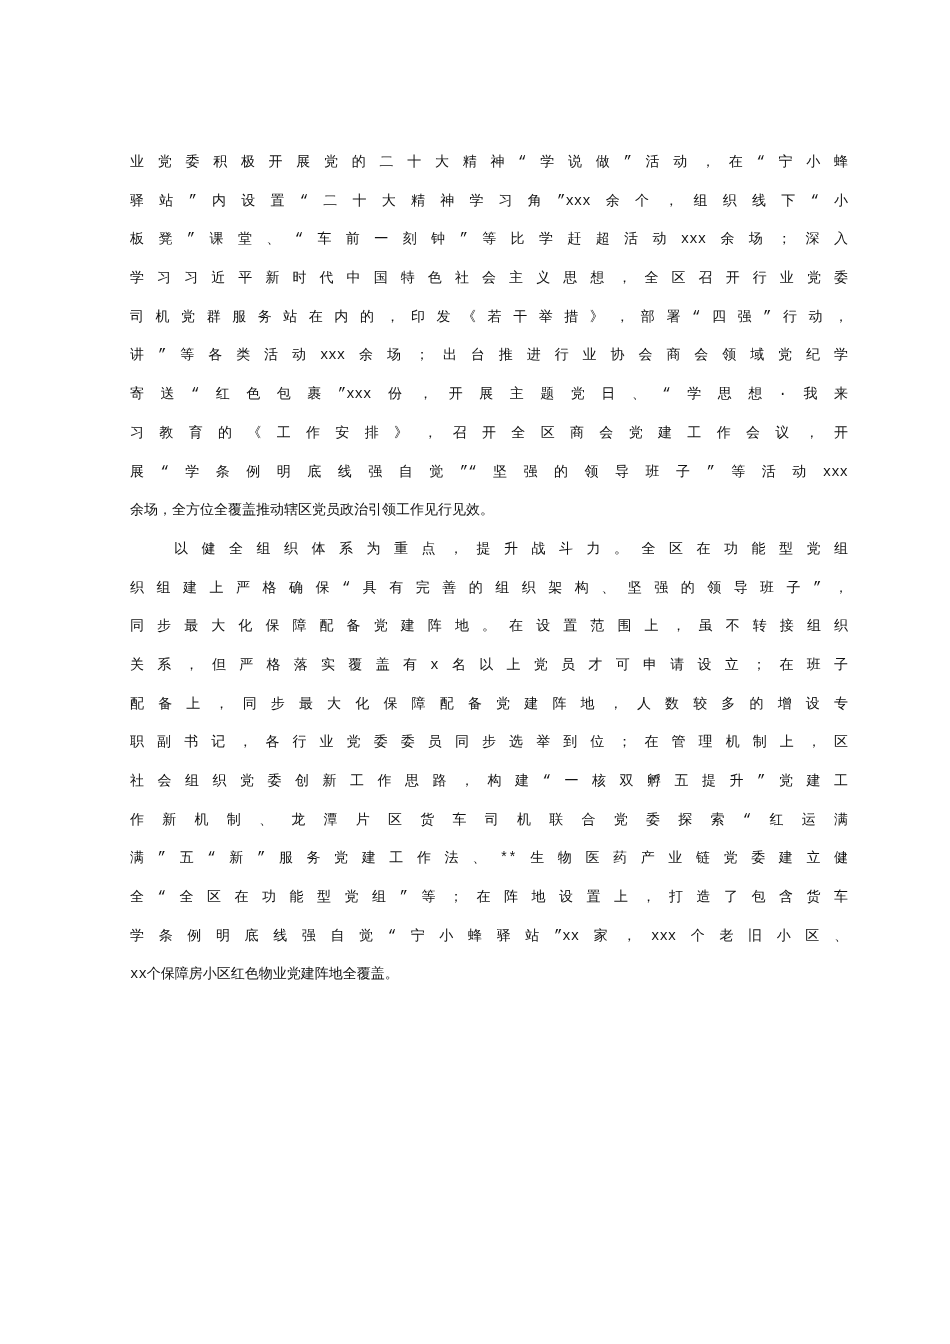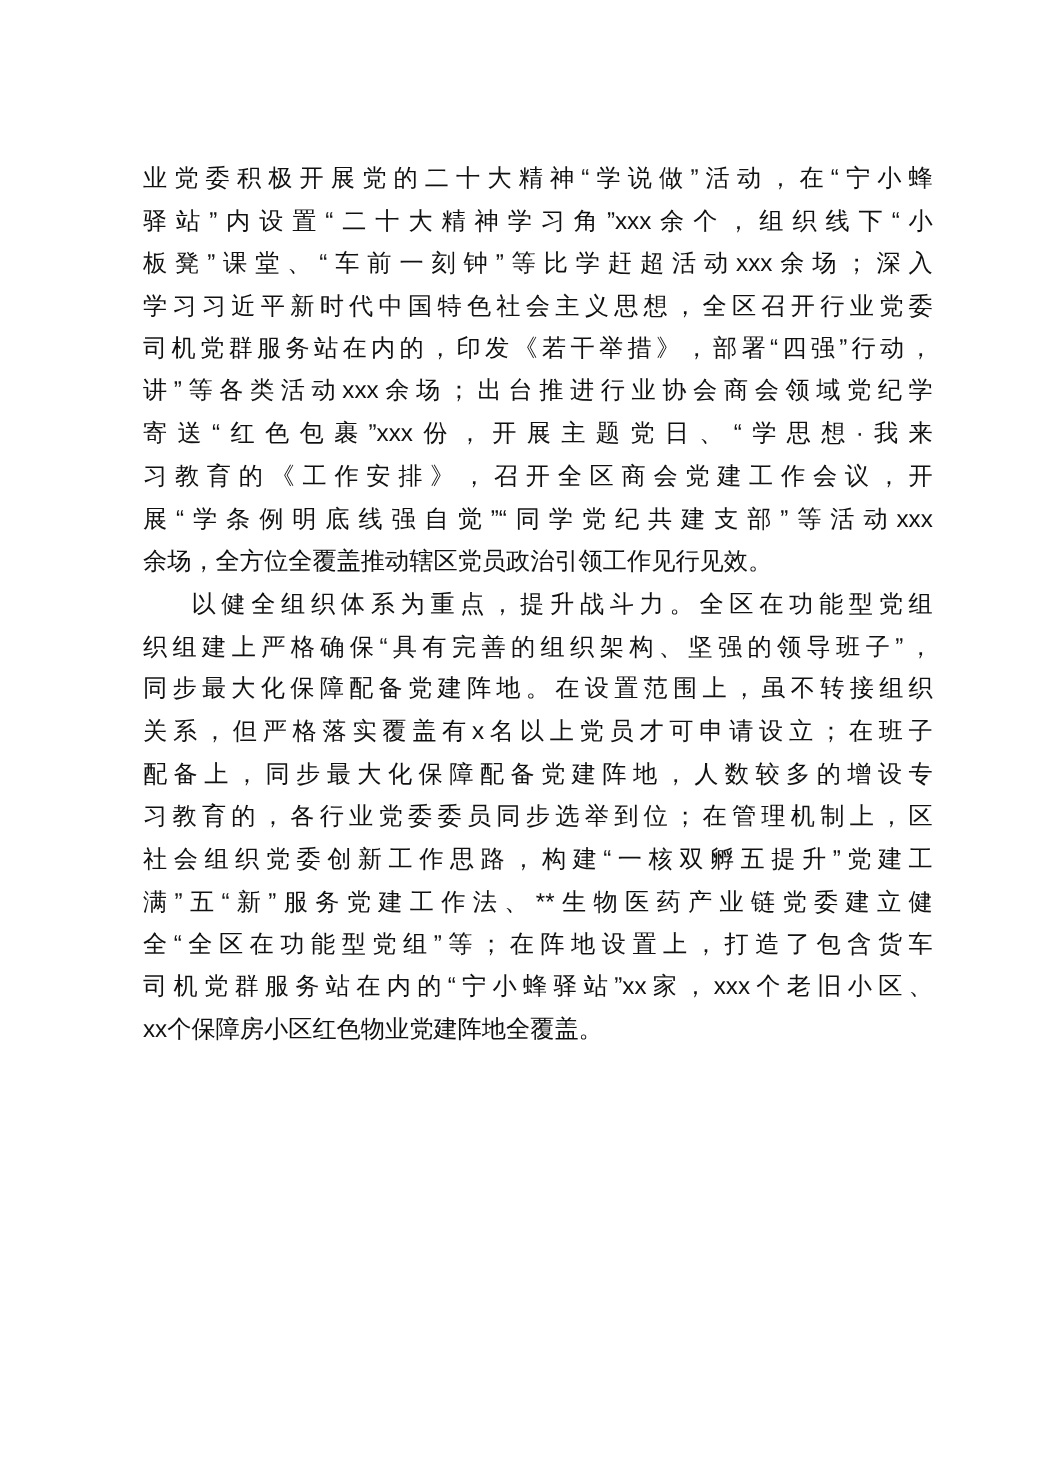--- a/index.html
+++ b/index.html
@@ -2,22 +2,22 @@
 <html><head>
 <meta charset="utf-8">
 <style>
   html, body { margin: 0; padding: 0; background: #ffffff; }
   body { width: 950px; height: 1344px; position: relative; overflow: hidden; }
   .page {
     position: absolute; left: 0; top: 0; width: 950px; height: 1344px; background: #ffffff;
   }
   .text-block {
     position: absolute; left: 130px; top: 143px; width: 718px;
-    font-family: Liberation Sans, sans-serif;
-    font-size: 22px; color: #111111;
+    font-family: Liberation Mono, monospace;
+    font-size: 14px; color: #111111;
   }
   .line {
     display: block; height: 38.7px; line-height: 38.7px;
     text-align: justify; text-align-last: justify; white-space: nowrap;
     overflow: visible;
   }
   .line.last { text-align-last: left; }
   .line.indent { padding-left: 44px; }
 </style>
 </head>
@@ -27,30 +27,31 @@
   <div class="text-block">
     <div>
       <span class="line">业党委积极开展党的二十大精神“学说做”活动，在“宁小蜂</span>
       <span class="line">驿站”内设置“二十大精神学习角”xxx余个，组织线下“小</span>
       <span class="line">板凳”课堂、“车前一刻钟”等比学赶超活动xxx余场；深入</span>
       <span class="line">学习习近平新时代中国特色社会主义思想，全区召开行业党委</span>
       <span class="line">司机党群服务站在内的，印发《若干举措》，部署“四强”行动，</span>
       <span class="line">讲”等各类活动xxx余场；出台推进行业协会商会领域党纪学</span>
       <span class="line">寄送“红色包裹”xxx份，开展主题党日、“学思想·我来</span>
       <span class="line">习教育的《工作安排》，召开全区商会党建工作会议，开</span>
-      <span class="line">展“学条例明底线强自觉”“同学党纪共建支部”等活动xxx</span>
+      <span class="line">展“学条例明底线强自觉”“坚强的领导班子”等活动xxx</span>
       <span class="line last">余场，全方位全覆盖推动辖区党员政治引领工作见行见效。</span>
     </div>
     <div>
       <span class="line indent">以健全组织体系为重点，提升战斗力。全区在功能型党组</span>
       <span class="line">织组建上严格确保“具有完善的组织架构、坚强的领导班子”，</span>
       <span class="line">同步最大化保障配备党建阵地。在设置范围上，虽不转接组织</span>
       <span class="line">关系，但严格落实覆盖有x名以上党员才可申请设立；在班子</span>
       <span class="line">配备上，同步最大化保障配备党建阵地，人数较多的增设专</span>
-      <span class="line">习教育的，各行业党委委员同步选举到位；在管理机制上，区</span>
+      <span class="line">职副书记，各行业党委委员同步选举到位；在管理机制上，区</span>
       <span class="line">社会组织党委创新工作思路，构建“一核双孵五提升”党建工</span>
+      <span class="line">作新机制、龙潭片区货车司机联合党委探索“红运满</span>
       <span class="line">满”五“新”服务党建工作法、**生物医药产业链党委建立健</span>
       <span class="line">全“全区在功能型党组”等；在阵地设置上，打造了包含货车</span>
-      <span class="line">司机党群服务站在内的“宁小蜂驿站”xx家，xxx个老旧小区、</span>
+      <span class="line">学条例明底线强自觉“宁小蜂驿站”xx家，xxx个老旧小区、</span>
       <span class="line last">xx个保障房小区红色物业党建阵地全覆盖。</span>
     </div>
   </div>
 </div>
 
 </body></html>

